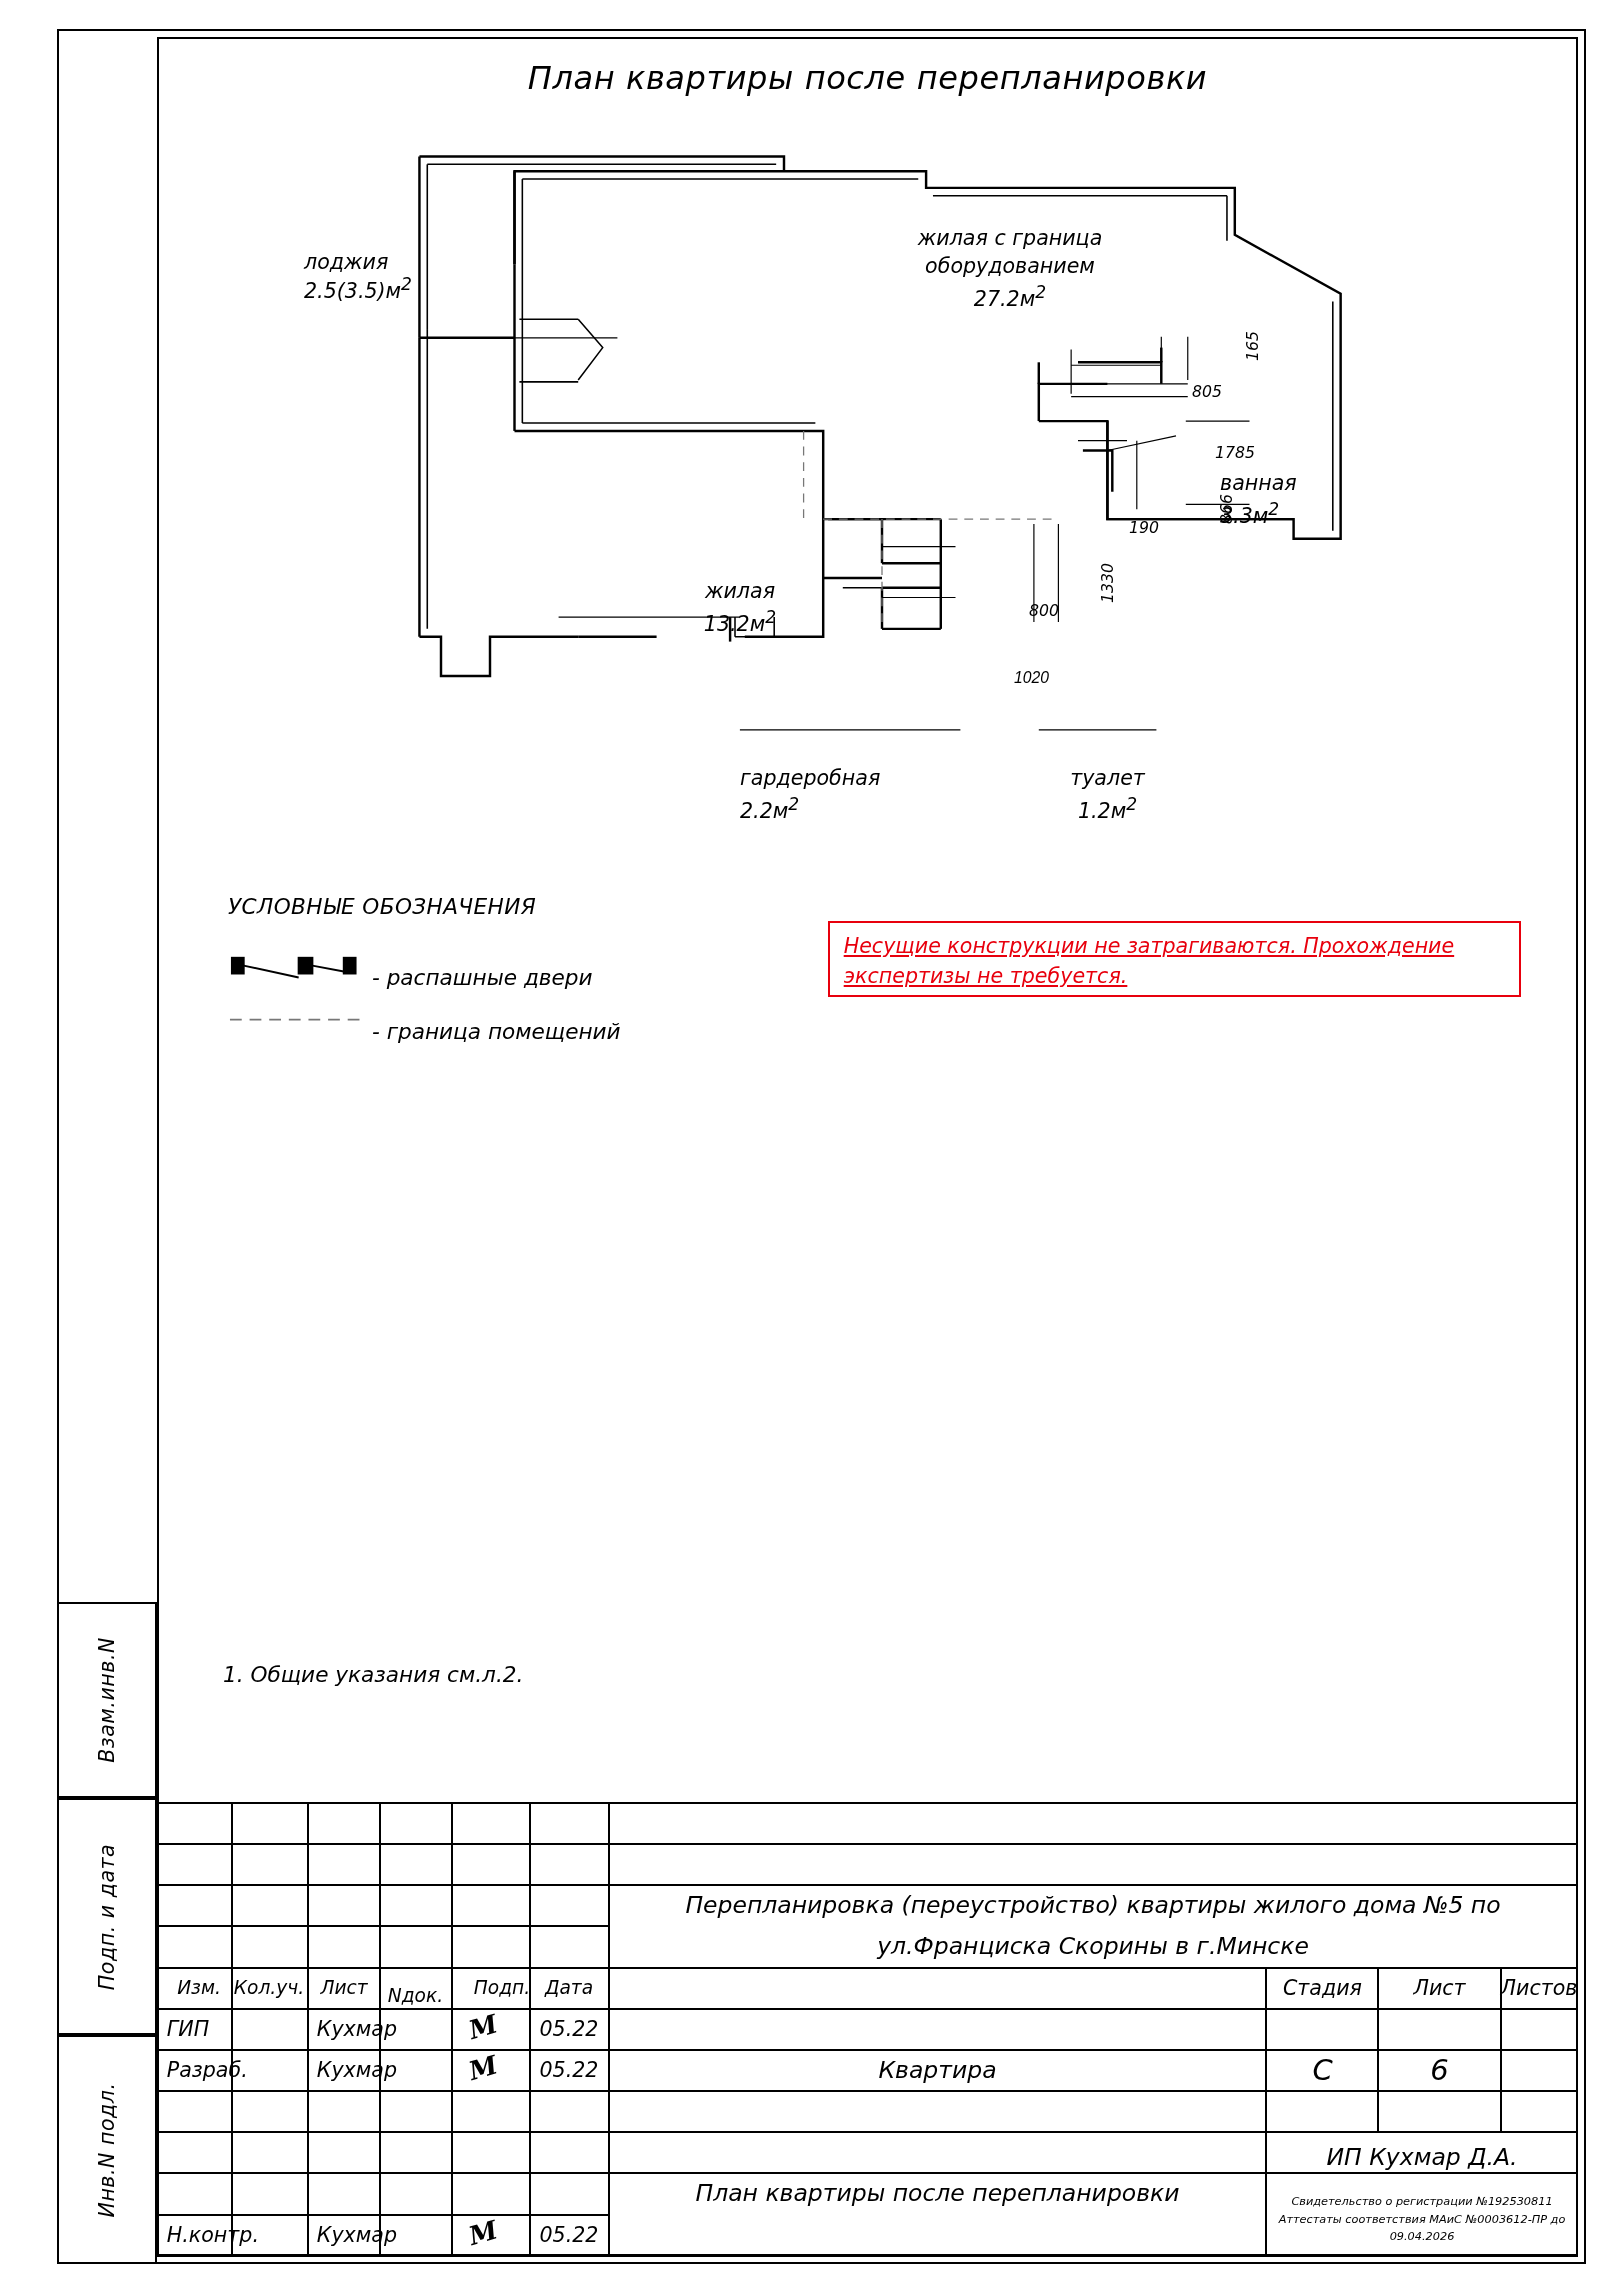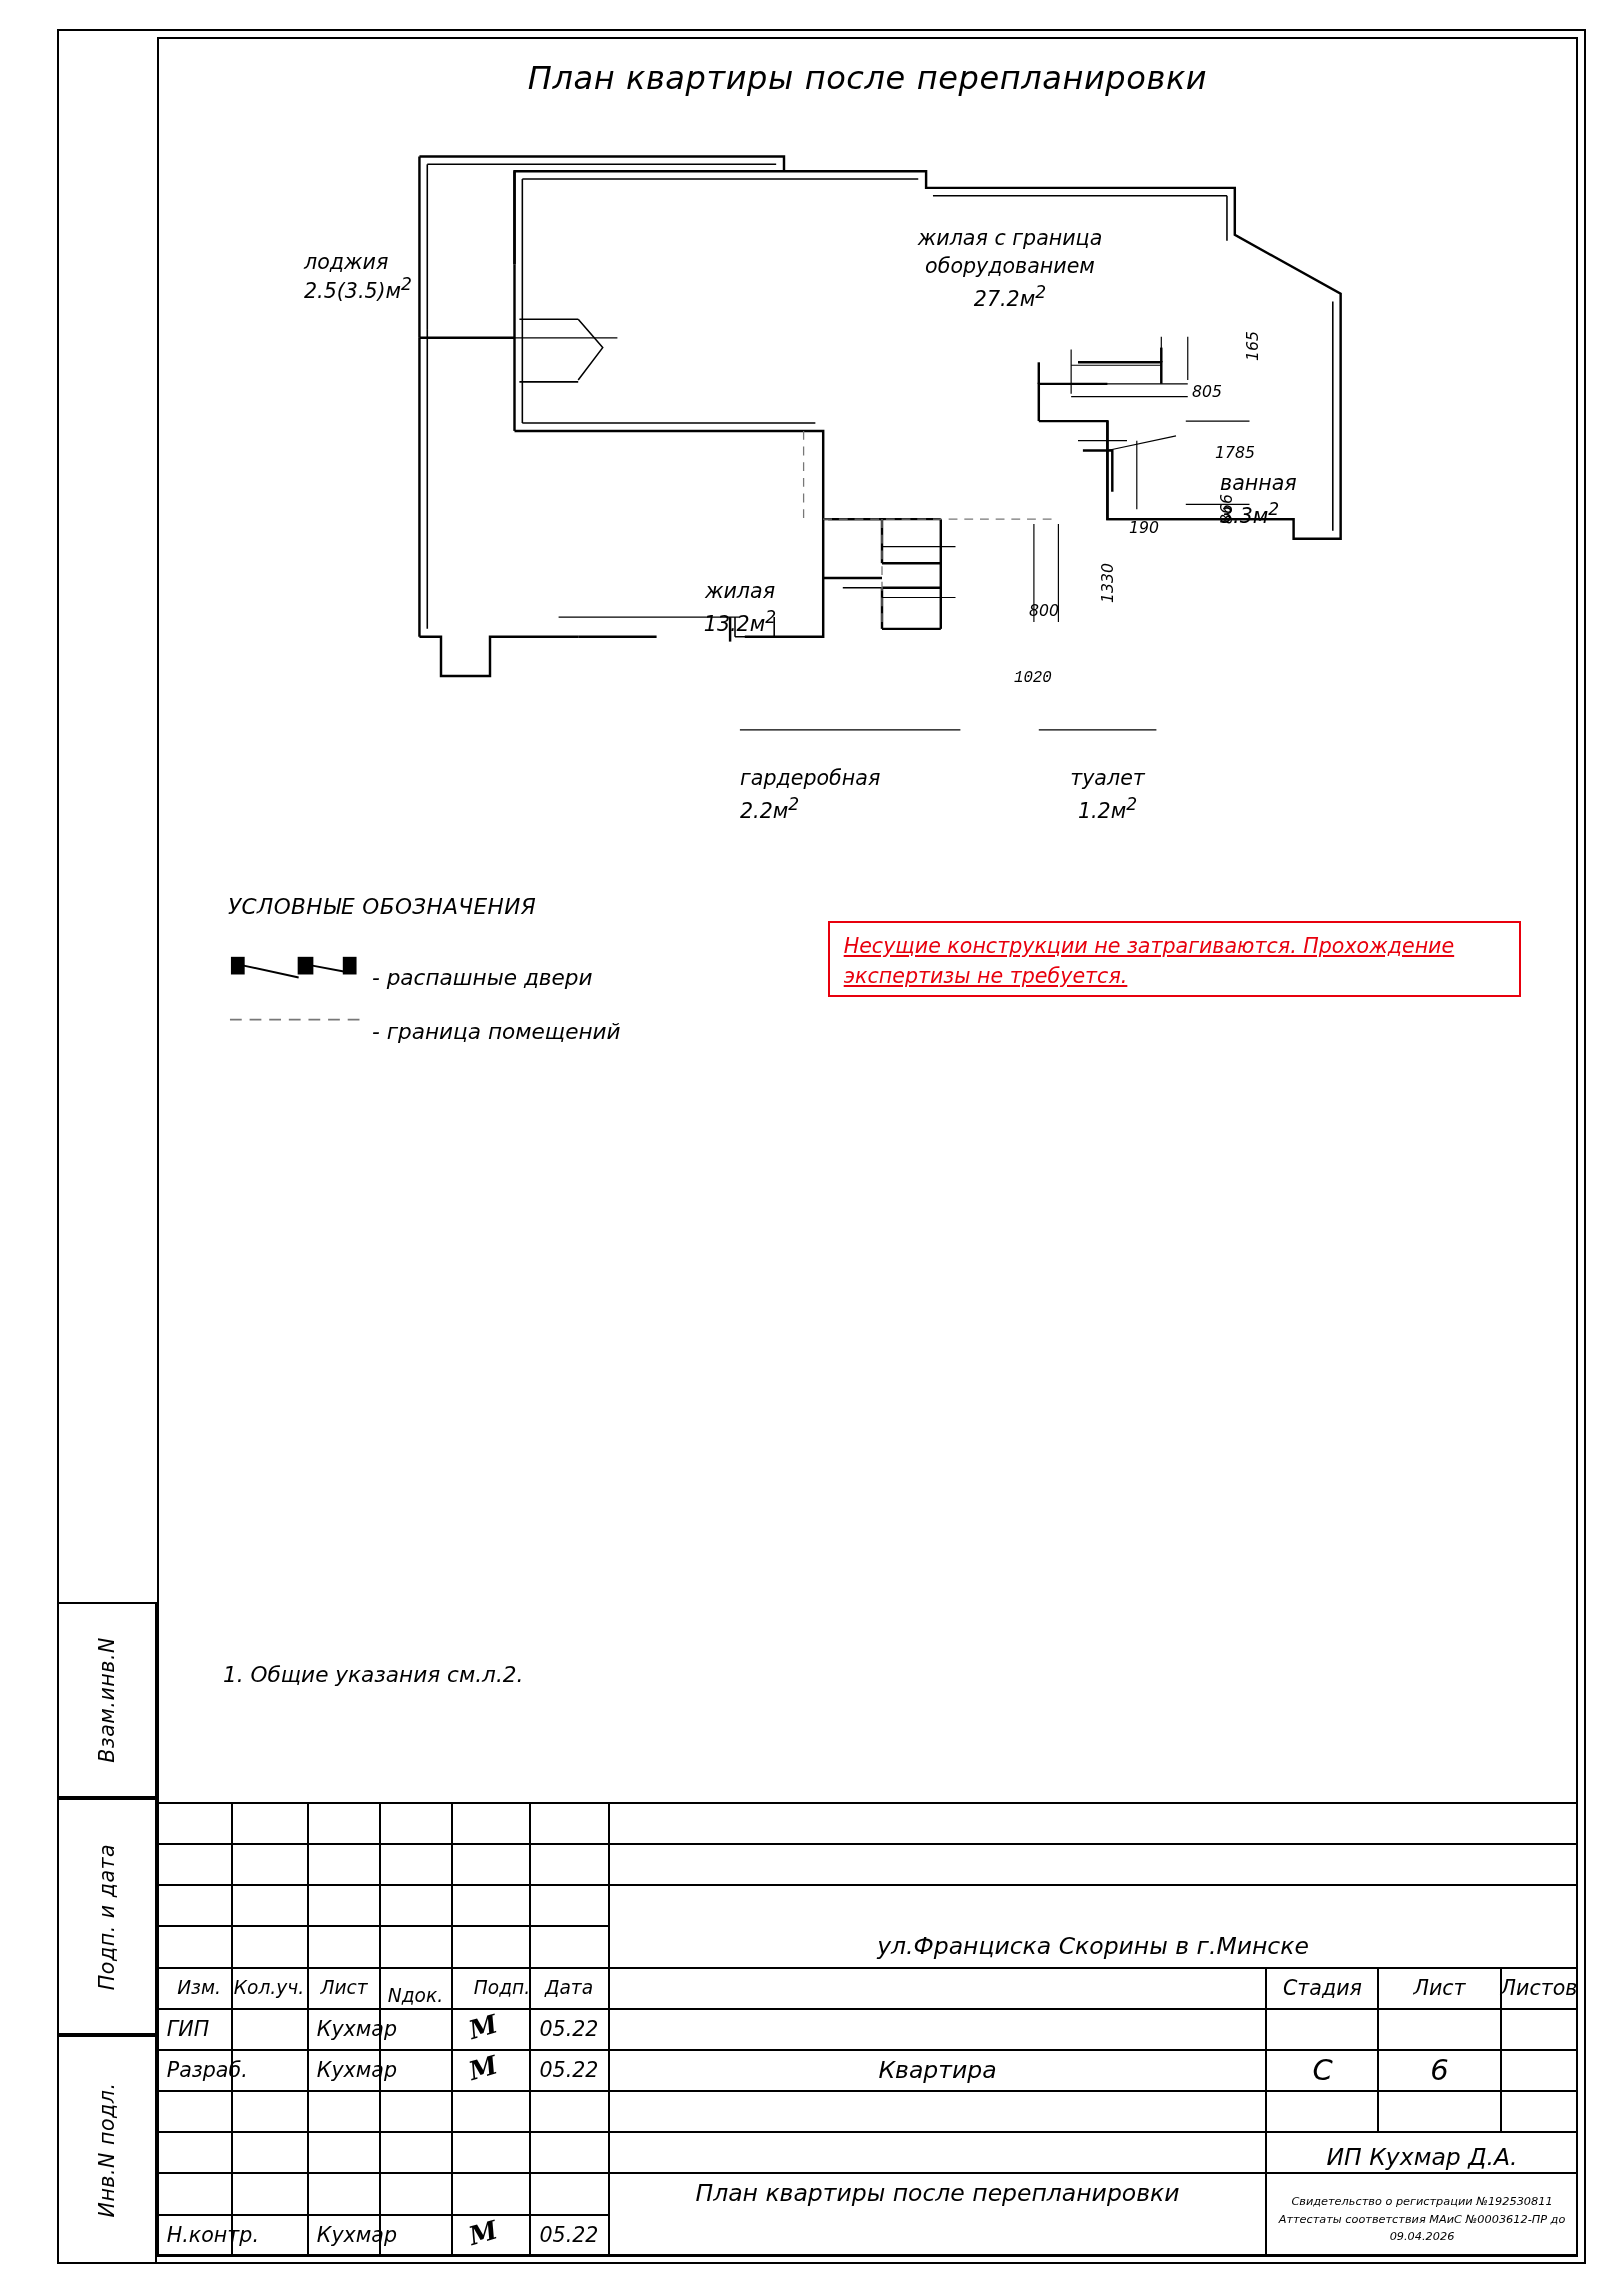--- a/index.html
+++ b/index.html
@@ -336,21 +336,21 @@
     <div>туалет</div>
     <div><span>1.2м</span><sup>2</sup></div>
   </div>
 
   <div style="position:absolute;left:1192px;top:382px;font-family:'DejaVu Sans',sans-serif;font-style:italic;font-size:15.7px;">805</div>
   <div style="position:absolute;left:1243px;top:361px;font-family:'DejaVu Sans',sans-serif;font-style:italic;font-size:15.7px;transform:rotate(-90deg);transform-origin:left top;">165</div>
   <div style="position:absolute;left:1215px;top:443px;font-family:'DejaVu Sans',sans-serif;font-style:italic;font-size:15.7px;">1785</div>
   <div style="position:absolute;left:1129px;top:518px;font-family:'DejaVu Sans',sans-serif;font-style:italic;font-size:15.7px;">190</div>
   <div style="position:absolute;left:1217px;top:524px;font-family:'DejaVu Sans',sans-serif;font-style:italic;font-size:15.7px;transform:rotate(-90deg);transform-origin:left top;">866</div>
   <div style="position:absolute;left:1029px;top:601px;font-family:'DejaVu Sans',sans-serif;font-style:italic;font-size:15.7px;">800</div>
-  <div style="position:absolute;left:1014px;top:669px;font-family:Liberation Mono, monospace;font-style:italic;font-size:15.7px;">1020</div>
+  <div style="position:absolute;left:1014px;top:669px;font-family:Liberation Sans, sans-serif;font-style:italic;font-size:15.7px;">1020</div>
   <div style="position:absolute;left:1098px;top:603px;font-family:'DejaVu Sans',sans-serif;font-style:italic;font-size:15.7px;transform:rotate(-90deg);transform-origin:left top;">1330</div>
 
   <div class="legend-title">УСЛОВНЫЕ ОБОЗНАЧЕНИЯ</div>
   <svg id="legend-svg" viewBox="0 0 160 110">
     <g stroke="#000" stroke-width="2" fill="none">
       <rect x="4" y="12" width="12" height="16" fill="#000"></rect>
       <line x1="16" y1="20" x2="72" y2="32"></line>
       <rect x="72" y="12" width="14" height="16" fill="#000"></rect>
       <line x1="86" y1="20" x2="118" y2="26"></line>
       <rect x="118" y="12" width="12" height="16" fill="#000"></rect>
@@ -414,20 +414,21 @@
     <div class="cell c-left f21" style="left:2px;top:247px;width:72px;height:41px;">Разраб.</div>
     <div class="cell c-left f21" style="left:152px;top:247px;width:142px;height:41px;">Кухмар</div>
     <div class="cell c-center f21" style="left:374px;top:247px;width:76px;height:41px;">05.22</div>
     <div class="sig" style="left:312px;top:251px;">М</div>
 
     <div class="cell c-left f21" style="left:2px;top:412px;width:72px;height:41px;">Н.контр.</div>
     <div class="cell c-left f21" style="left:152px;top:412px;width:142px;height:41px;">Кухмар</div>
     <div class="cell c-center f21" style="left:374px;top:412px;width:76px;height:41px;">05.22</div>
     <div class="sig" style="left:312px;top:416px;">М</div>
 
+    <div class="cell c-center f24" style="left:453px;top:82px;width:966px;height:41px;flex-direction:column;justify-content:center;">Перепланировка (переустройство) квартиры жилого дома №5 по</div>
     <div class="cell c-center f24" style="left:453px;top:123px;width:966px;height:41px;">ул.Франциска Скорины в г.Минске</div>
 
     <div class="cell c-center f21" style="left:1110px;top:165px;width:111px;height:41px;">Стадия</div>
     <div class="cell c-center f21" style="left:1222px;top:165px;width:121px;height:41px;">Лист</div>
     <div class="cell c-center f21" style="left:1345px;top:165px;width:74px;height:41px;">Листов</div>
     <div class="tb-line tb-v" style="left:1108px;top:165px;height:41px;"></div>
     <div class="tb-line tb-v" style="left:1220px;top:165px;height:41px;"></div>
     <div class="tb-line tb-v" style="left:1343px;top:165px;height:41px;"></div>
 
     <div class="cell c-center f30" style="left:1110px;top:206px;width:111px;height:123px;">С</div>

